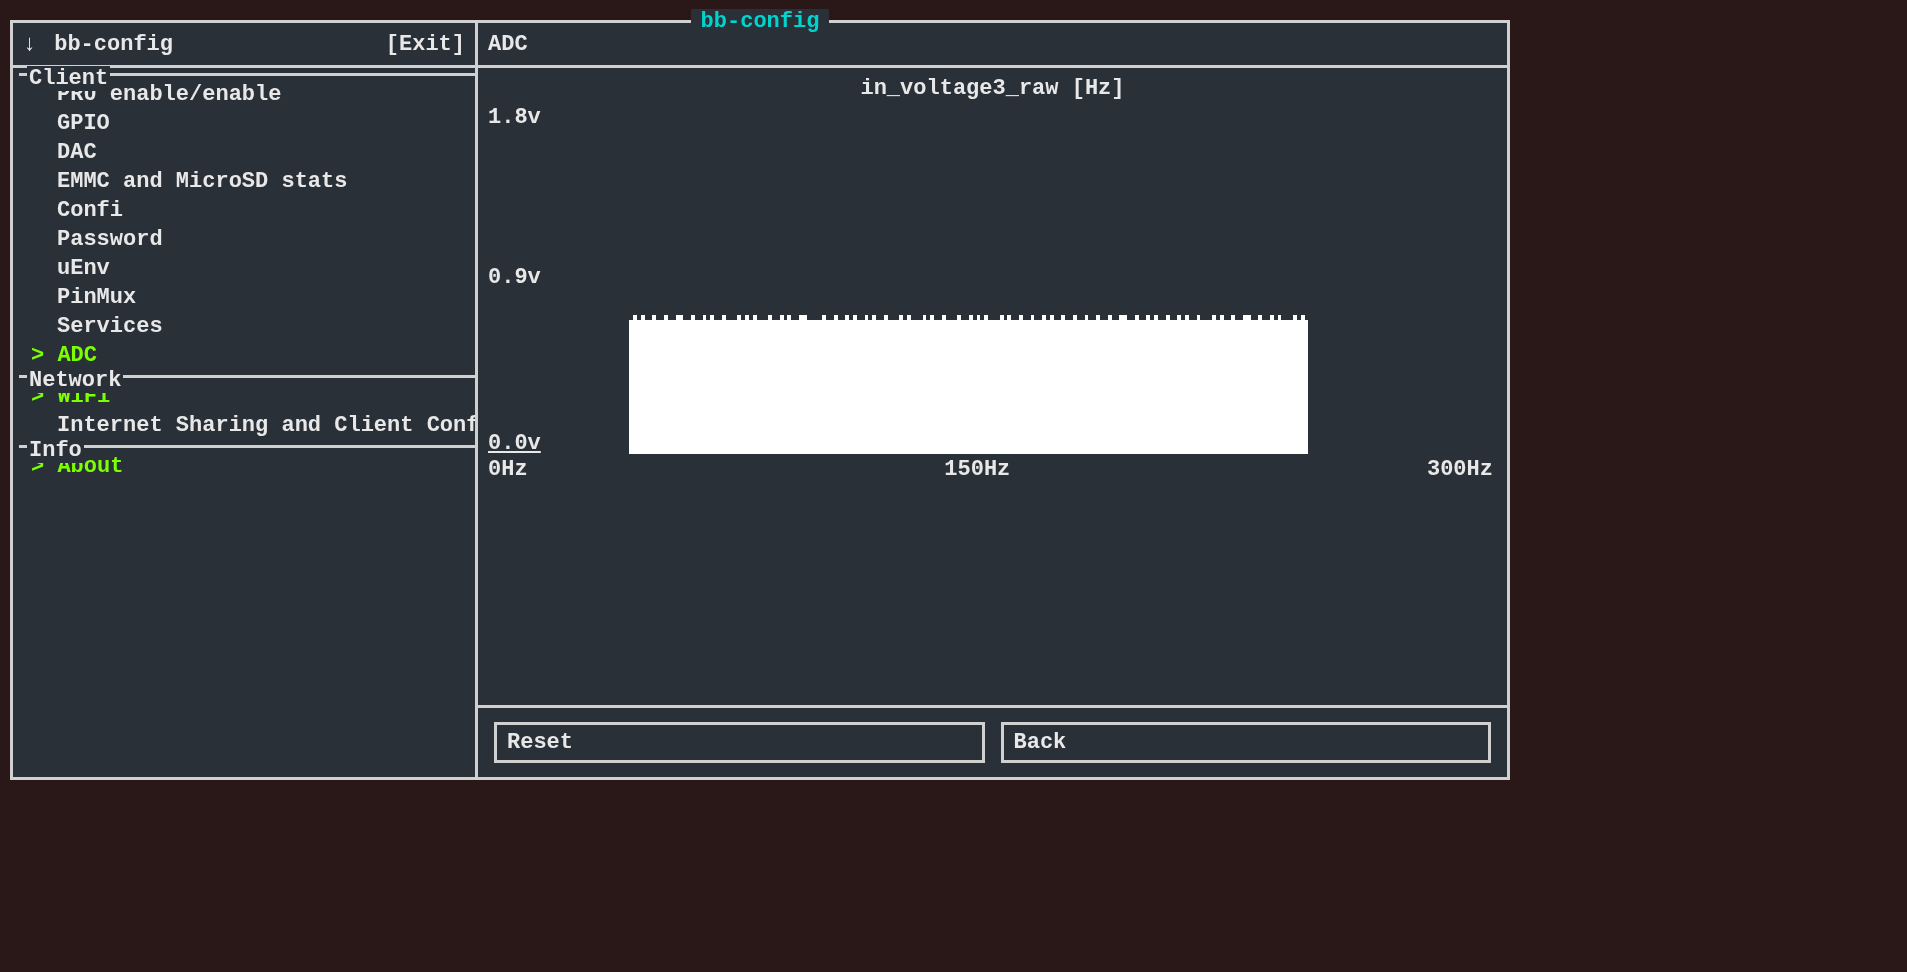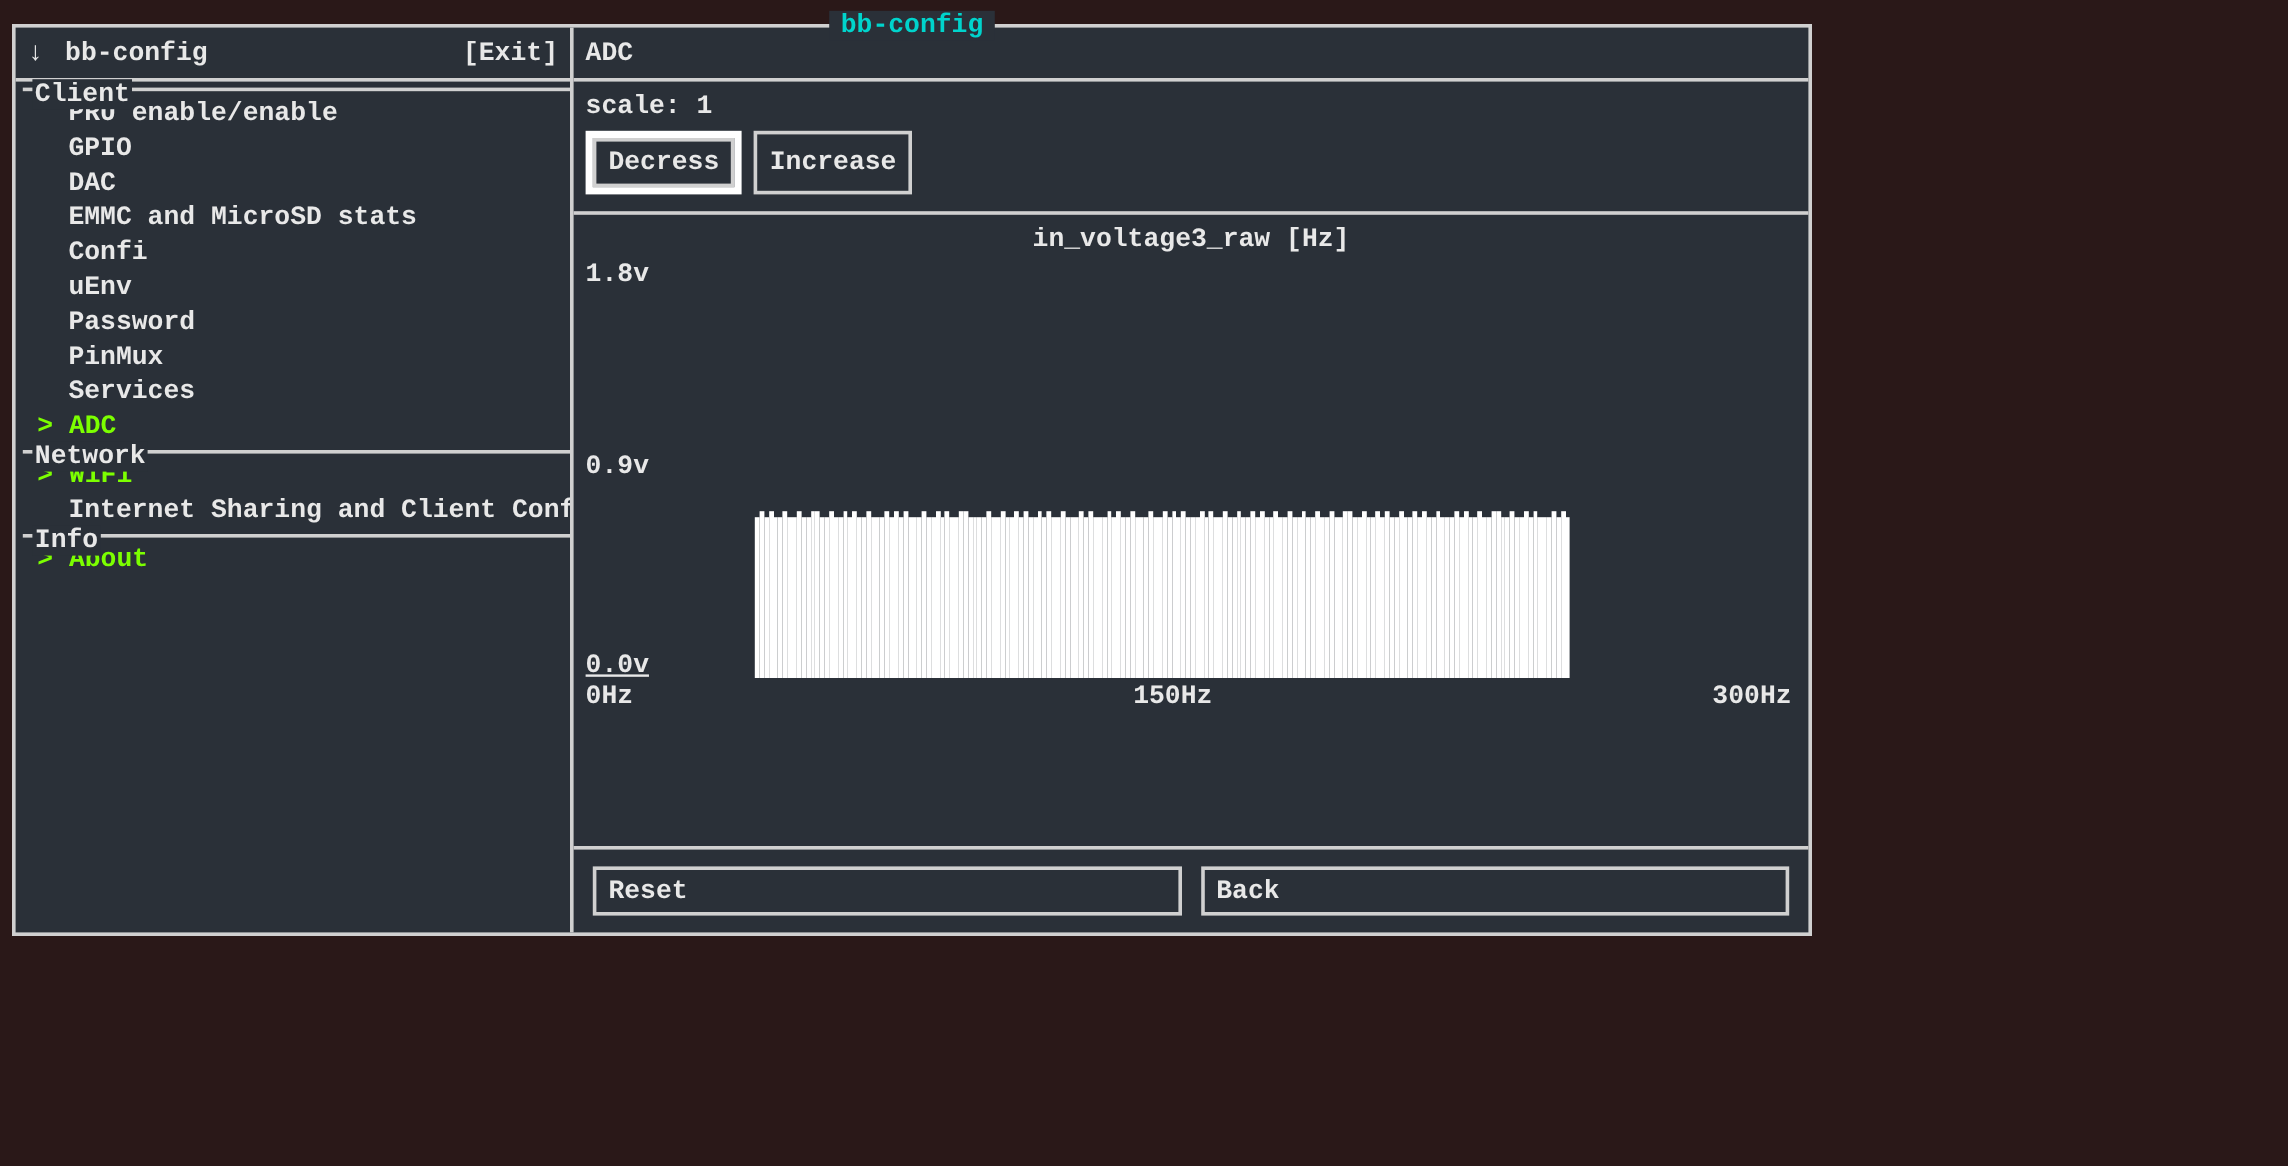--- a/index.html
+++ b/index.html
@@ -213,45 +213,38 @@
       </div>
       <span class="exit-btn">[Exit]</span>
     </div>
     <div class="menu" id="menu">
         <div class="section-label"><span>Client</span></div>
         <div class="menu-item">PRU enable/enable</div>
         <div class="menu-item">GPIO</div>
         <div class="menu-item">DAC</div>
         <div class="menu-item">EMMC and MicroSD stats</div>
         <div class="menu-item">Confi</div>
+        <div class="menu-item">Password</div>
         <div class="menu-item">uEnv</div>
-        <div class="menu-item">Password</div>
         <div class="menu-item">PinMux</div>
         <div class="menu-item">Services</div>
         <div class="menu-item active">ADC</div>
         <div class="section-label"><span>Network</span></div>
         <div class="menu-item active">WiFi</div>
         <div class="menu-item">Internet Sharing and Client Confi</div>
         <div class="section-label"><span>Info</span></div>
         <div class="menu-item active">About</div>
       </div>
   </div>
 
   <div class="main">
     <div class="main-header">
       <span>ADC</span>
     </div>
 
-    <div class="scale-panel">
-      <div class="scale-label">scale: 1</div>
-      <div class="btn-row">
-        <button class="tui-btn selected">Decress</button>
-        <button class="tui-btn">Increase</button>
-      </div>
-    </div>
 
     <div class="chart-panel">
       <div class="chart-title">in_voltage3_raw [Hz]</div>
       <div class="chart-area">
         <div class="ylab y-top">1.8v</div>
         <div class="ylab y-mid">0.9v</div>
         <div class="ylab y-bot">0.0v</div>
         <div class="plot" id="plot">
             <div class="bar" style="height: 0%;"></div>
             <div class="bar" style="height: 0%;"></div>

